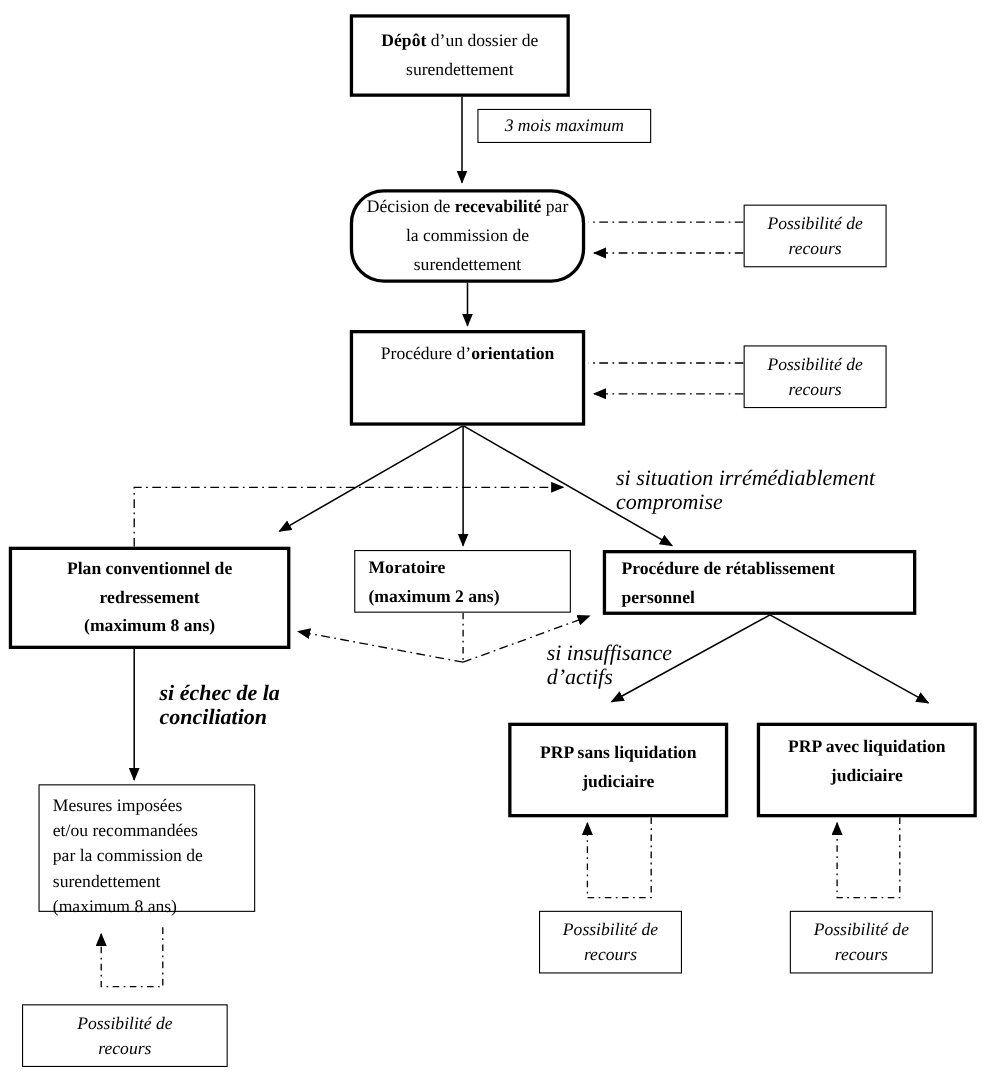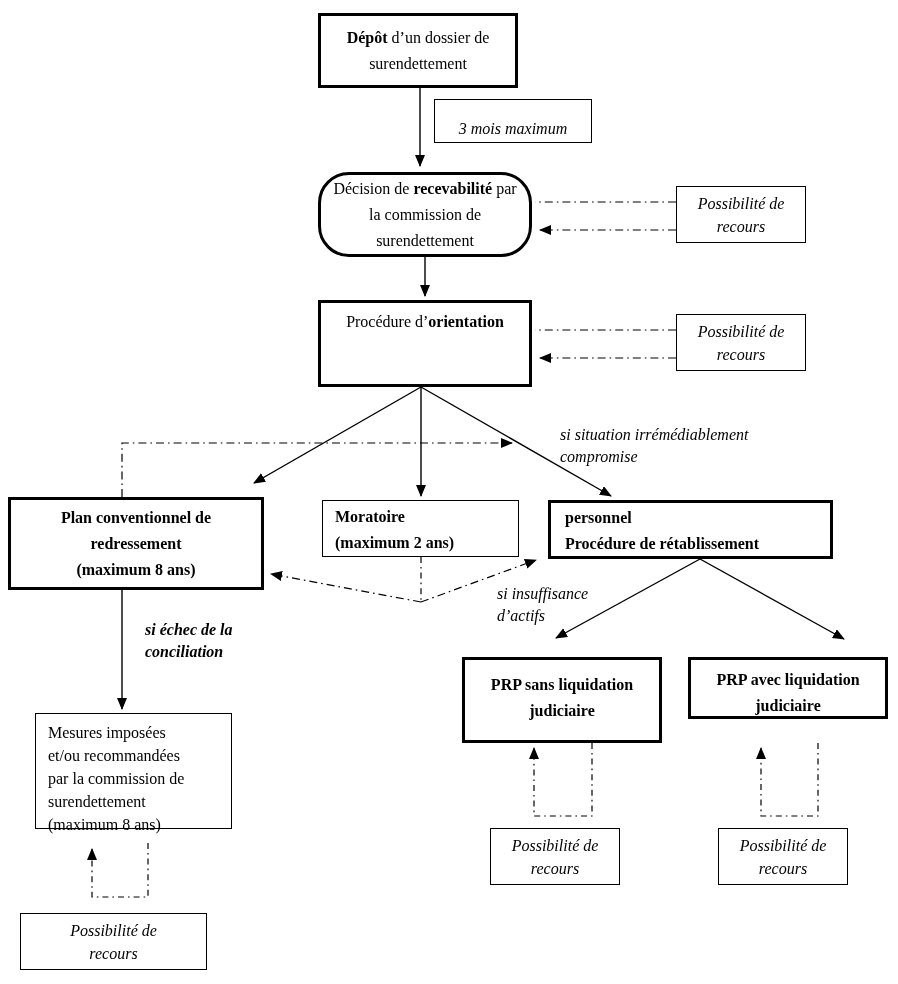--- a/index.html
+++ b/index.html
@@ -22,38 +22,38 @@
   }
   .thin{border-width:1px;}
   .vcenter{display:flex;align-items:center;justify-content:center;}
   .tcenter{text-align:center;}
   .italic{font-style:italic;}
   .b{font-weight:bold;}
   .inner{width:100%;}
   .flabel{
     position:absolute;
     font-style:italic;
-    font-size:16px;
+    font-size:20px;
     line-height:22px;
     white-space:nowrap;
   }
   
   #depot       {left:318px; top:13px;  width:200px; height:75px;}
-  #delai       {left:434px; top:99px;  width:158px; height:44px;align-items:flex-end;}
+  #delai       {left:434px; top:99px;  width:158px; height:31px;}
   #recevabilite{left:318px; top:172px; width:214px; height:85px;border-radius:31px;}
   #recours1    {left:676px; top:186px; width:130px; height:57px;}
   #orientation {left:318px; top:300px; width:214px; height:87px; }
   #orientation .inner{padding-top:6px;}
   #recours2    {left:676px; top:314px; width:130px; height:57px;}
   #plan        {left:8px;   top:497px; width:256px; height:93px;}
   #moratoire   {left:322px; top:500px; width:197px; height:57px; padding:3px 0 0 12px;}
   #procedure   {left:548px; top:500px; width:285px; height:59px; padding:2px 0 0 14px;}
   #prp-sans    {left:462px; top:657px; width:200px; height:86px;}
   #prp-sans .inner{padding-top:12px;}
-  #prp-avec    {left:688px; top:657px; width:200px; height:62px;}
+  #prp-avec    {left:688px; top:657px; width:200px; height:86px;}
   #prp-avec .inner{padding-top:7px;}
   #mesures     {left:35px;  top:713px; width:197px; height:116px; padding:7px 0 5px 12px; line-height:23px;}
   #recours3    {left:20px;  top:913px; width:187px; height:57px;}
   #recours4    {left:490px; top:828px; width:130px; height:57px;}
   #recours5    {left:718px; top:828px; width:130px; height:57px;}
   .recours-box{line-height:23px;}
   #lbl-situation  {left:560px; top:424px;}
   #lbl-insuffisance{left:497px; top:583px;}
   #lbl-echec      {left:145px; top:619px;font-weight:bold;}
 </style>
@@ -135,22 +135,22 @@
       <div>(maximum 8 ans)</div>
     </div>
   </div>
 
   <div id="moratoire" class="box thin b">
     <div>Moratoire</div>
     <div>(maximum 2 ans)</div>
   </div>
 
   <div id="procedure" class="box b">
+    <div>Procédure de rétablissement</div>
     <div>personnel</div>
-    <div>Procédure de rétablissement</div>
   </div>
 
   <div id="prp-sans" class="box b">
     <div class="inner tcenter">
       <div>PRP sans liquidation</div>
       <div>judiciaire</div>
     </div>
   </div>
 
   <div id="prp-avec" class="box b">

